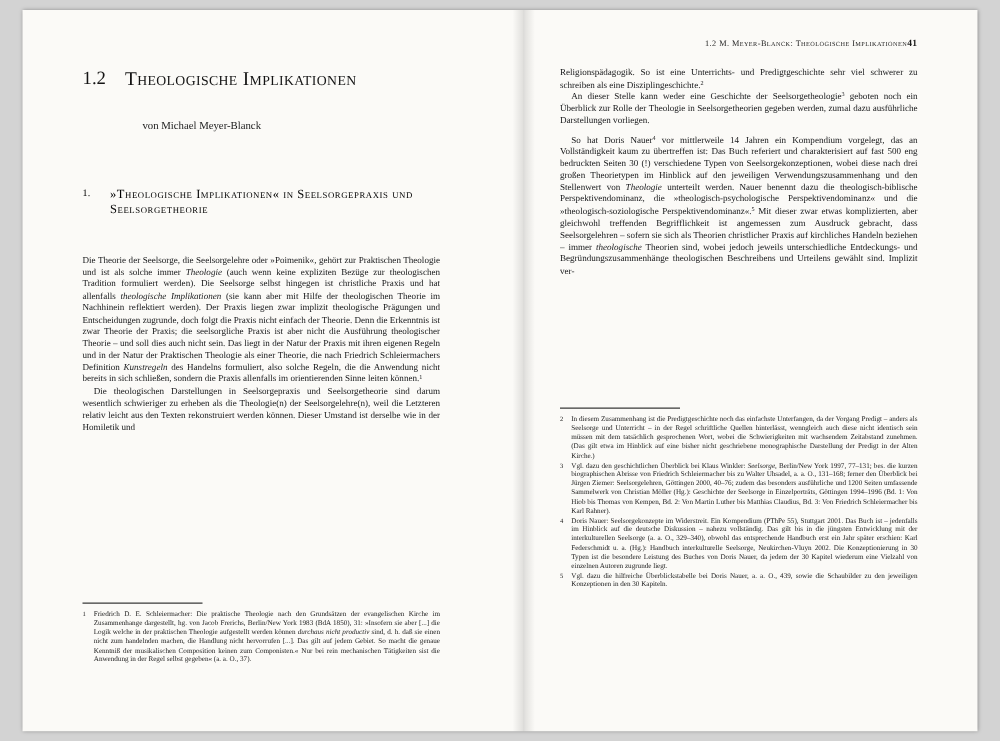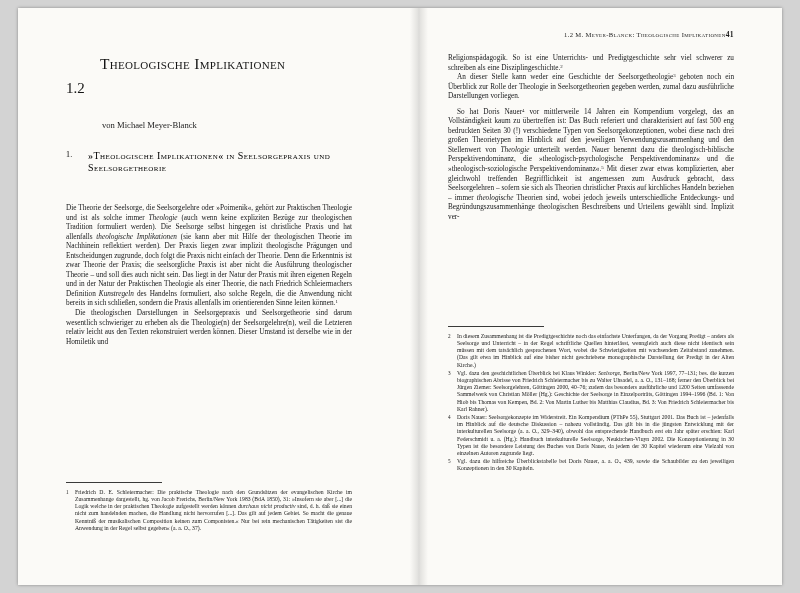--- a/index.html
+++ b/index.html
@@ -82,32 +82,31 @@
   .chap-row {
     display: flex;
     align-items: flex-start;
   }
   .chap-num {
     font-size: 15px;
     line-height: 19px;
     width: 34px;
     flex: none;
     color: #141414;
-    margin-top: 25px;
   }
   .chap-title {
     font-variant: small-caps;
     font-size: 15.5px;
     line-height: 19px;
     letter-spacing: 0.3px;
     color: #141414;
   }
   .chap-author {
     margin-top: 22px;
-    margin-left: 36px;
+    margin-left: 48px;
     font-size: 8.6px;
     color: #1b1b1b;
   }
 
   
   .sect {
     position: absolute;
     top: 142px;
     left: 48px;
     width: 290px;

